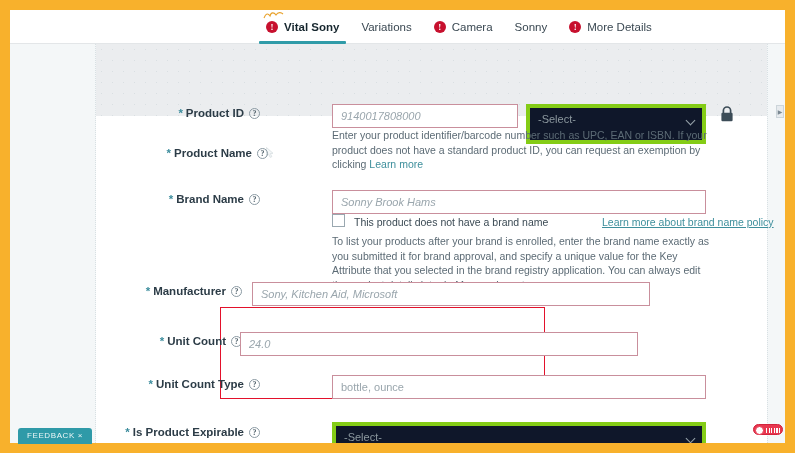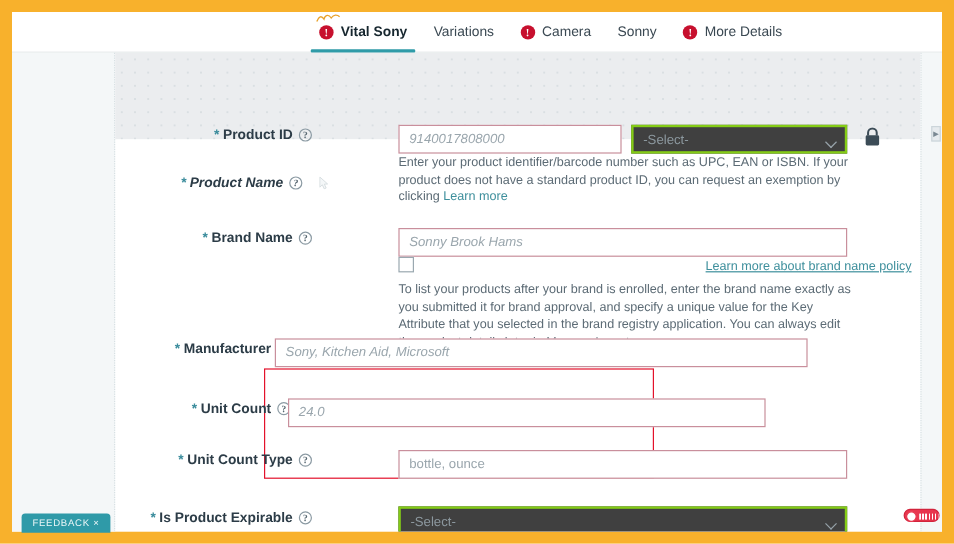--- a/index.html
+++ b/index.html
@@ -143,23 +143,23 @@
     color: #9aa6ad;
     font-style: italic;
     padding: 0 8px;
     line-height: 22px;
     white-space: nowrap;
     overflow: hidden;
   }
   .field.plain { font-style: normal; }
   .select {
     position: absolute;
-    height: 24px;
-    border: 2px solid #84cc16;
-    background: #404040;
+    height: 40px;
+    border: 4px solid #84cc16;
+    background: #0f172a;
     font-size: 11px;
     color: #8c989f;
     padding: 0 8px;
     line-height: 22px;
   }
   .caret {
     position: absolute;
     right: 8px; top: 9px;
     width: 7px; height: 7px;
     border-right: 1.6px solid #98a4ab;
@@ -337,40 +337,41 @@
     </svg>
 
     <div class="help" style="left:322px; top:84px; width:382px;">
       <span>Enter your product identifier/barcode number such as UPC, EAN or ISBN. If your product does not have a standard product ID, you can request an exemption by clicking </span><a class="link" href="#">Learn more</a>
     </div>
 
     <svg id="cursor" viewBox="0 0 8 11">
       <path d="M0.5 0.5 L0.5 9 L2.6 7 L4.2 10.4 L5.8 9.7 L4.3 6.5 L7 6.3 Z" fill="#e8eef0" stroke="#9bacb3" stroke-width="0.7"></path>
     </svg>
 
-    <div class="lbl" style="left:132px; top:103px; width:110px;font-style:italic;">
+    <div class="lbl" style="left:148px; top:103px; width:110px;">
       <span class="req">*</span><span>Product Name</span><span class="qmark">?</span>
     </div>
 
     <div class="lbl" style="left:140px; top:149px; width:110px;">
       <span class="req">*</span><span>Brand Name</span><span class="qmark">?</span>
     </div>
     <div class="field" style="left:322px; top:146px; width:374px;">Sonny Brook Hams</div>
 
     <div class="cb" style="left:322px; top:170px;"></div>
-    <a class="policy-link" style="left:550px; top:172px;padding-left:28px;" href="#">Learn more about brand name policy</a>
+    <div class="cb-lbl" style="left:344px; top:172px;">This product does not have a brand name</div>
+    <a class="policy-link" style="left:564px; top:172px;padding-left:28px;" href="#">Learn more about brand name policy</a>
 
     <div class="help" style="left:322px; top:190px; width:382px;">To list your products after your brand is enrolled, enter the brand name exactly as you submitted it for brand approval, and specify a unique value for the Key Attribute that you selected in the brand registry application. You can always edit the product details later in Manage Inventory.</div>
 
     <div id="annot"></div>
 
     <div class="lbl" style="left:122px; top:241px; width:110px;">
       <span class="req">*</span><span>Manufacturer</span><span class="qmark">?</span>
     </div>
-    <div class="field" style="left:219px; top:238px; width:444px;">Sony, Kitchen Aid, Microsoft</div>
+    <div class="field" style="left:242px; top:238px; width:398px;">Sony, Kitchen Aid, Microsoft</div>
 
     <div class="lbl" style="left:142px; top:291px; width:90px;">
       <span class="req">*</span><span>Unit Count</span><span class="qmark">?</span>
     </div>
     <div class="field" style="left:230px; top:288px; width:398px;">24.0</div>
 
     <div class="lbl" style="left:126px; top:334px; width:124px;">
       <span class="req">*</span><span>Unit Count Type</span><span class="qmark">?</span>
     </div>
     <div class="field plain" style="left:322px; top:331px; width:374px;">bottle, ounce</div>

